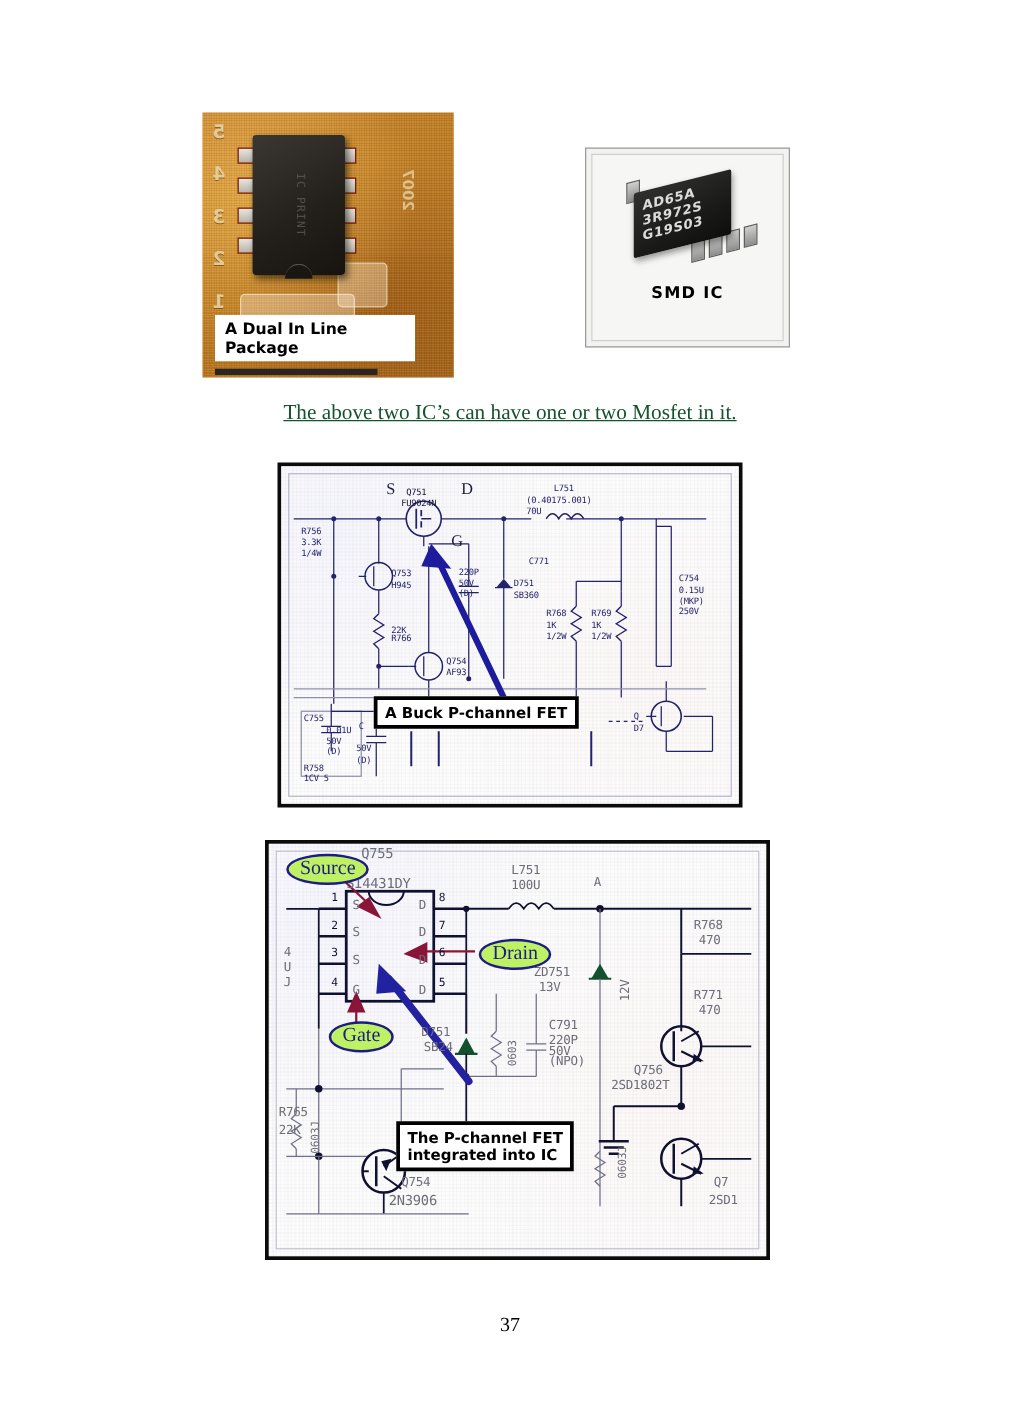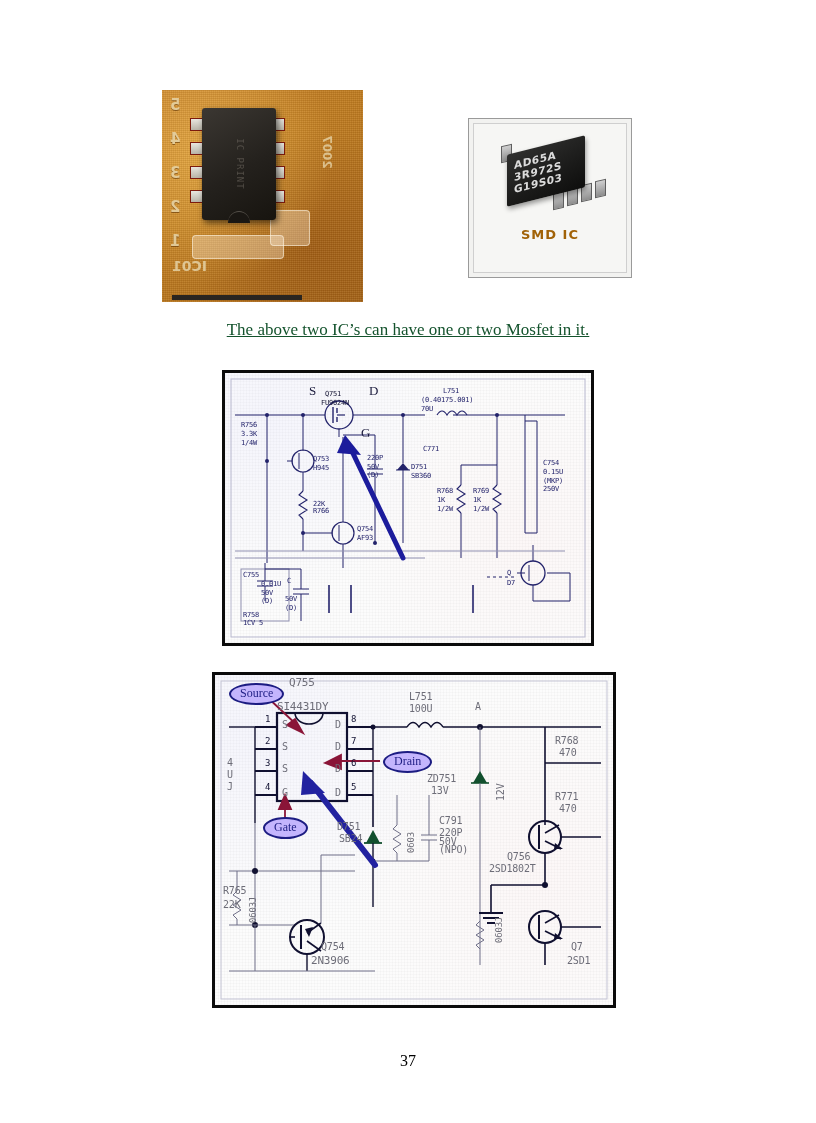--- a/index.html
+++ b/index.html
@@ -186,21 +186,21 @@
     background: linear-gradient(180deg, #cfcfcf, #8d8d8d);
     border: 1px solid #5e5e5e;
     transform: skewY(-14deg);
   }
   .smd-label {
     position: absolute;
     left: 0;
     right: 0;
     top: 108px;
     text-align: center;
-    color: #a16207;
+    color: #000000;
     font-family: "DejaVu Sans", sans-serif;
     font-weight: bold;
     font-size: 13px;
     letter-spacing: 1px;
   }
 
   
   .caption-line {
     position: absolute;
     left: 0;
@@ -263,23 +263,23 @@
     line-height: 14px;
     padding: 3px 6px;
     white-space: pre;
     z-index: 6;
   }
   .ellipse-label {
     position: absolute;
     border: 2px solid #1c1c82;
     border-radius: 50%;
     color: #1c1c82;
-    background: #c4b5fd;
+    background: #bef264;
     font-family: "Liberation Serif", serif;
-    font-size: 12px;
+    font-size: 16px;
     text-align: left;
     padding: 1px 9px 2px;
     z-index: 6;
   }
 
   
   .page-num {
     position: absolute;
     left: 0;
     right: 0;
@@ -316,20 +316,22 @@
   <div class="dip-pin" style="left:108px; top:52px;"></div>
   <div class="dip-pin" style="left:108px; top:76px;"></div>
   <div class="dip-pin" style="left:108px; top:100px;"></div>
 
   <div class="dip-body">
     <div class="dip-print">IC PRINT</div>
     <div class="dip-notch"></div>
   </div>
 
   <div class="dark-strip"></div>
+  <div class="photo-caption caption-dip">A Dual In Line
+Package</div>
 </div>
 
 <div class="smd-photo">
   <div class="smd-inner"></div>
 
   <div class="soic-lead" style="left:32px; top:26px;"></div>
   <div class="soic-lead" style="left:84px;  top:73px;"></div>
   <div class="soic-lead" style="left:98px;  top:69px;"></div>
   <div class="soic-lead" style="left:112px; top:65px;"></div>
   <div class="soic-lead" style="left:126px; top:61px;"></div>
@@ -510,20 +512,21 @@
   <div class="stxt" style="left:18px; top:238px;">R758</div>
   <div class="stxt" style="left:18px; top:246px;">1CV 5</div>
 
   <div class="stxt" style="left:62px; top:204px;">C</div>
   <div class="stxt" style="left:60px; top:222px;">50V
 (D)</div>
 
   <div class="stxt" style="left:282px; top:196px;">Q</div>
   <div class="stxt" style="left:282px; top:206px;">D7</div>
 
+  <div class="callout" style="left:74px; top:184px;">A Buck P-channel FET</div>
 </div>
 
 <div class="schem" style="left:212px; top:672px; width:398px; height:330px;">
   <div class="schem-bg"></div>
 
   <svg width="398" height="330">
     <g stroke="#4a4a6e" stroke-width="1" fill="none">
       <rect x="6" y="6" width="386" height="318" stroke="#c3c3d4" stroke-width="1"></rect>
 
       <rect x="62" y="38" width="70" height="88" stroke="#101030" stroke-width="2.2"></rect>
@@ -695,15 +698,17 @@
 
   <div class="stxt gray vert" style="left:280px; top:268px; font-size:9px;">0603J</div>
   <div class="stxt gray" style="left:12px; top:82px; font-size:10px; line-height:12px;">4
 U
 J</div>
 
   <div class="ellipse-label" style="left:14px; top:8px;">Source</div>
   <div class="ellipse-label" style="left:168px; top:76px;">Drain</div>
   <div class="ellipse-label" style="left:48px; top:142px;">Gate</div>
 
+  <div class="callout" style="left:102px; top:222px;">The P-channel FET
+integrated into IC</div>
 </div>
 
 <div class="page-num">37</div>
 
 </body></html>

